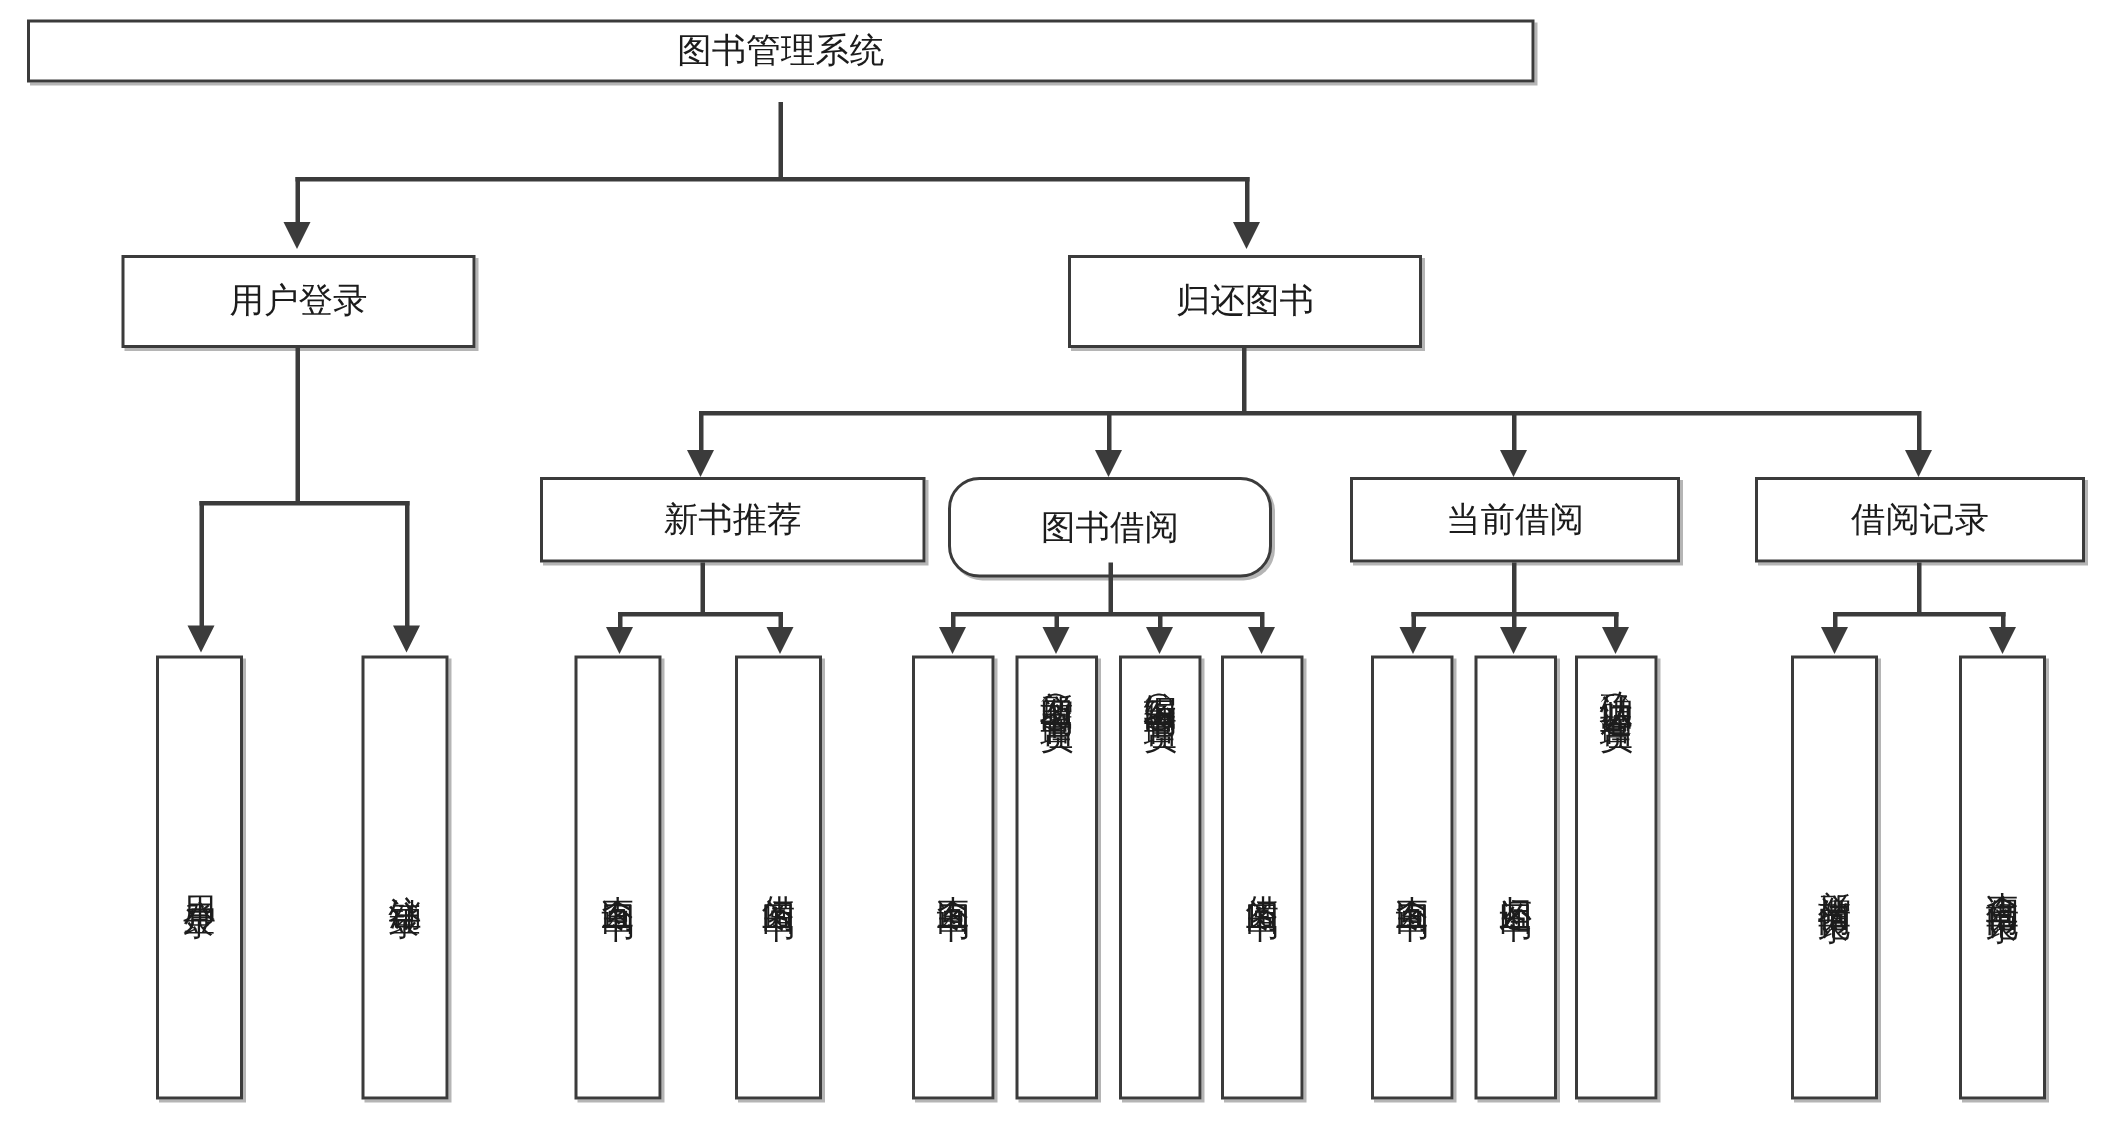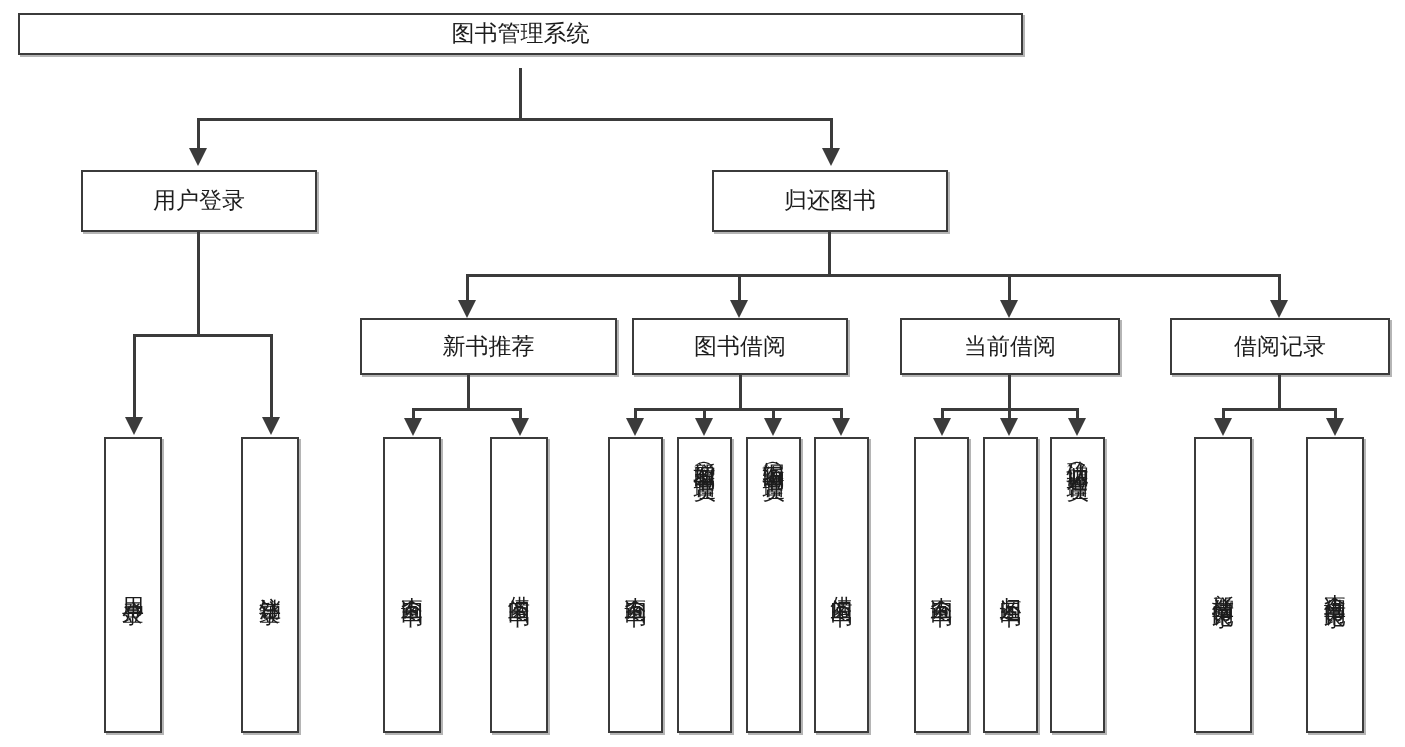--- a/index.html
+++ b/index.html
@@ -124,21 +124,21 @@
 
   <div class="seg vline" style="left:1008px; top:274px; height:28px;"></div>
   <div class="arrow" style="left:1000px; top:300px;"></div>
 
   <div class="seg vline" style="left:1278px; top:274px; height:28px;"></div>
   <div class="arrow" style="left:1270px; top:300px;"></div>
 
   <div class="node node-h shadow" style="left:360px; top:318px; width:257px; height:57px;">
     <span>新书推荐</span>
   </div>
-  <div class="node node-h shadow" style="left:632px; top:318px; width:216px; height:57px;">
+  <div class="node node-h shadow" style="left:632px; top:318px; width:216px; height:67px;border-radius:21px;">
     <span>图书借阅</span>
   </div>
   <div class="node node-h shadow" style="left:1170px; top:318px; width:220px; height:57px;">
     <span>借阅记录</span>
   </div>
   <div class="node node-h shadow" style="left:900px; top:318px; width:220px; height:57px;">
     <span>当前借阅</span>
   </div>
 
   <div class="seg vline" style="left:467px; top:375px; height:35px;"></div>

